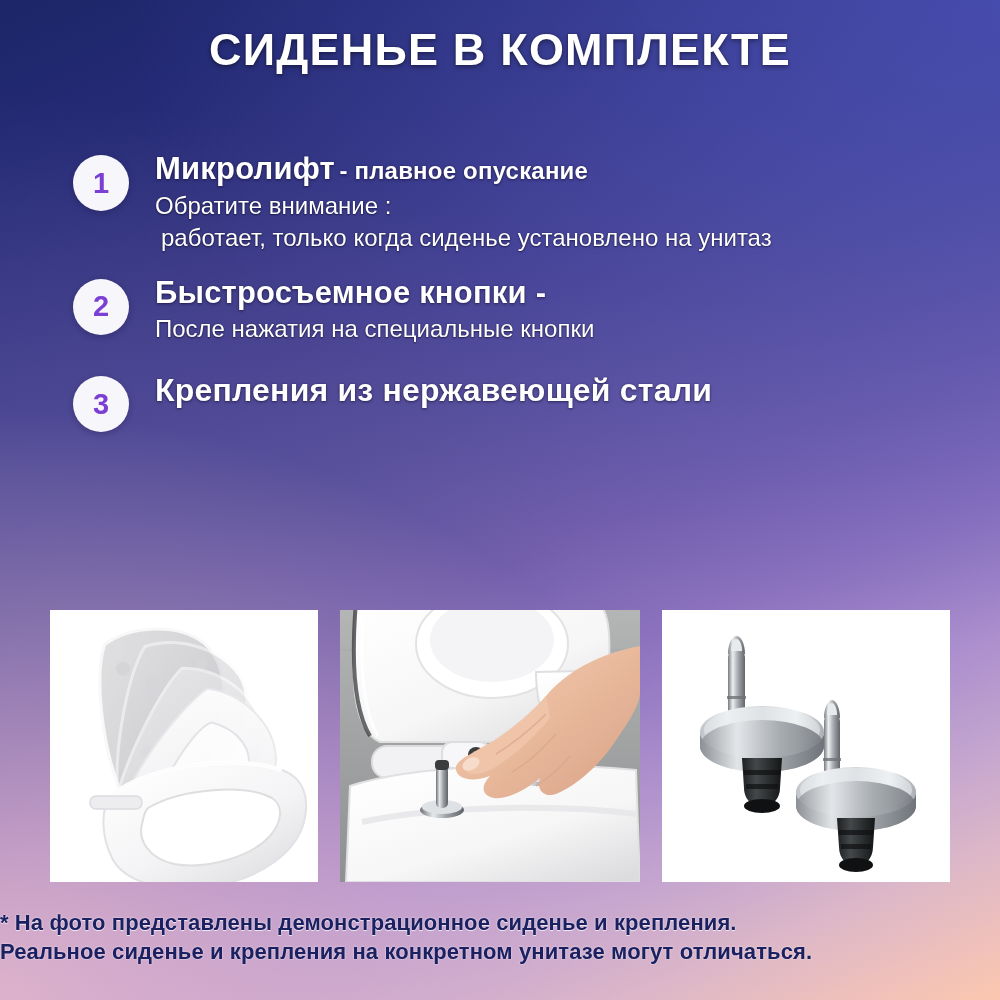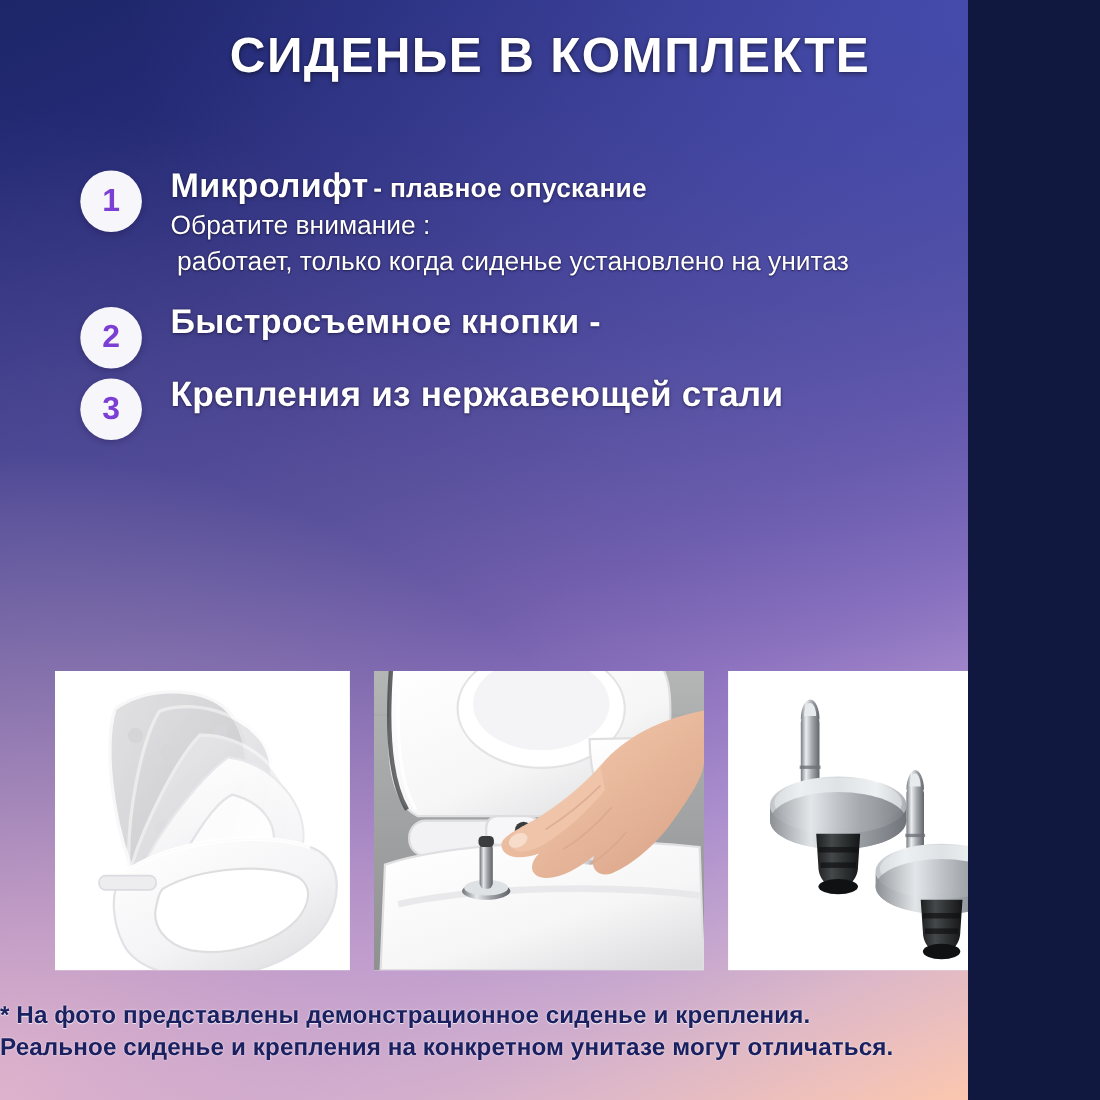--- a/index.html
+++ b/index.html
@@ -3,21 +3,21 @@
 <meta charset="utf-8">
 <title>Сиденье в комплекте</title>
 <style>
   html, body {
     margin: 0;
     padding: 0;
     background: #11183f;
   }
   .page {
     position: relative;
-    width: 880px;
+    width: 1000px;
     height: 1000px;
     overflow: hidden;
     font-family: "Liberation Sans", "DejaVu Sans", sans-serif;
     
     background:
       linear-gradient(157deg,
         #1d2668 0%,
         #242a74 11%,
         #32337f 22%,
         #45408e 33%,
@@ -204,20 +204,21 @@
           <div class="feat-sub indented">работает, только когда сиденье установлено на унитаз</div>
         </div>
       </div>
 
       <div class="feature f2">
         <div class="badge">2</div>
         <div class="feature-body">
           <div class="feat-head">
             <span class="feat-title">Быстросъемное кнопки -</span>
           </div>
+          <div class="feat-sub">После нажатия на специальные кнопки</div>
         </div>
       </div>
 
       <div class="feature f3">
         <div class="badge">3</div>
         <div class="feature-body">
           <div class="feat-head">
             <span class="feat-title">Крепления из нержавеющей стали</span>
           </div>
         </div>

